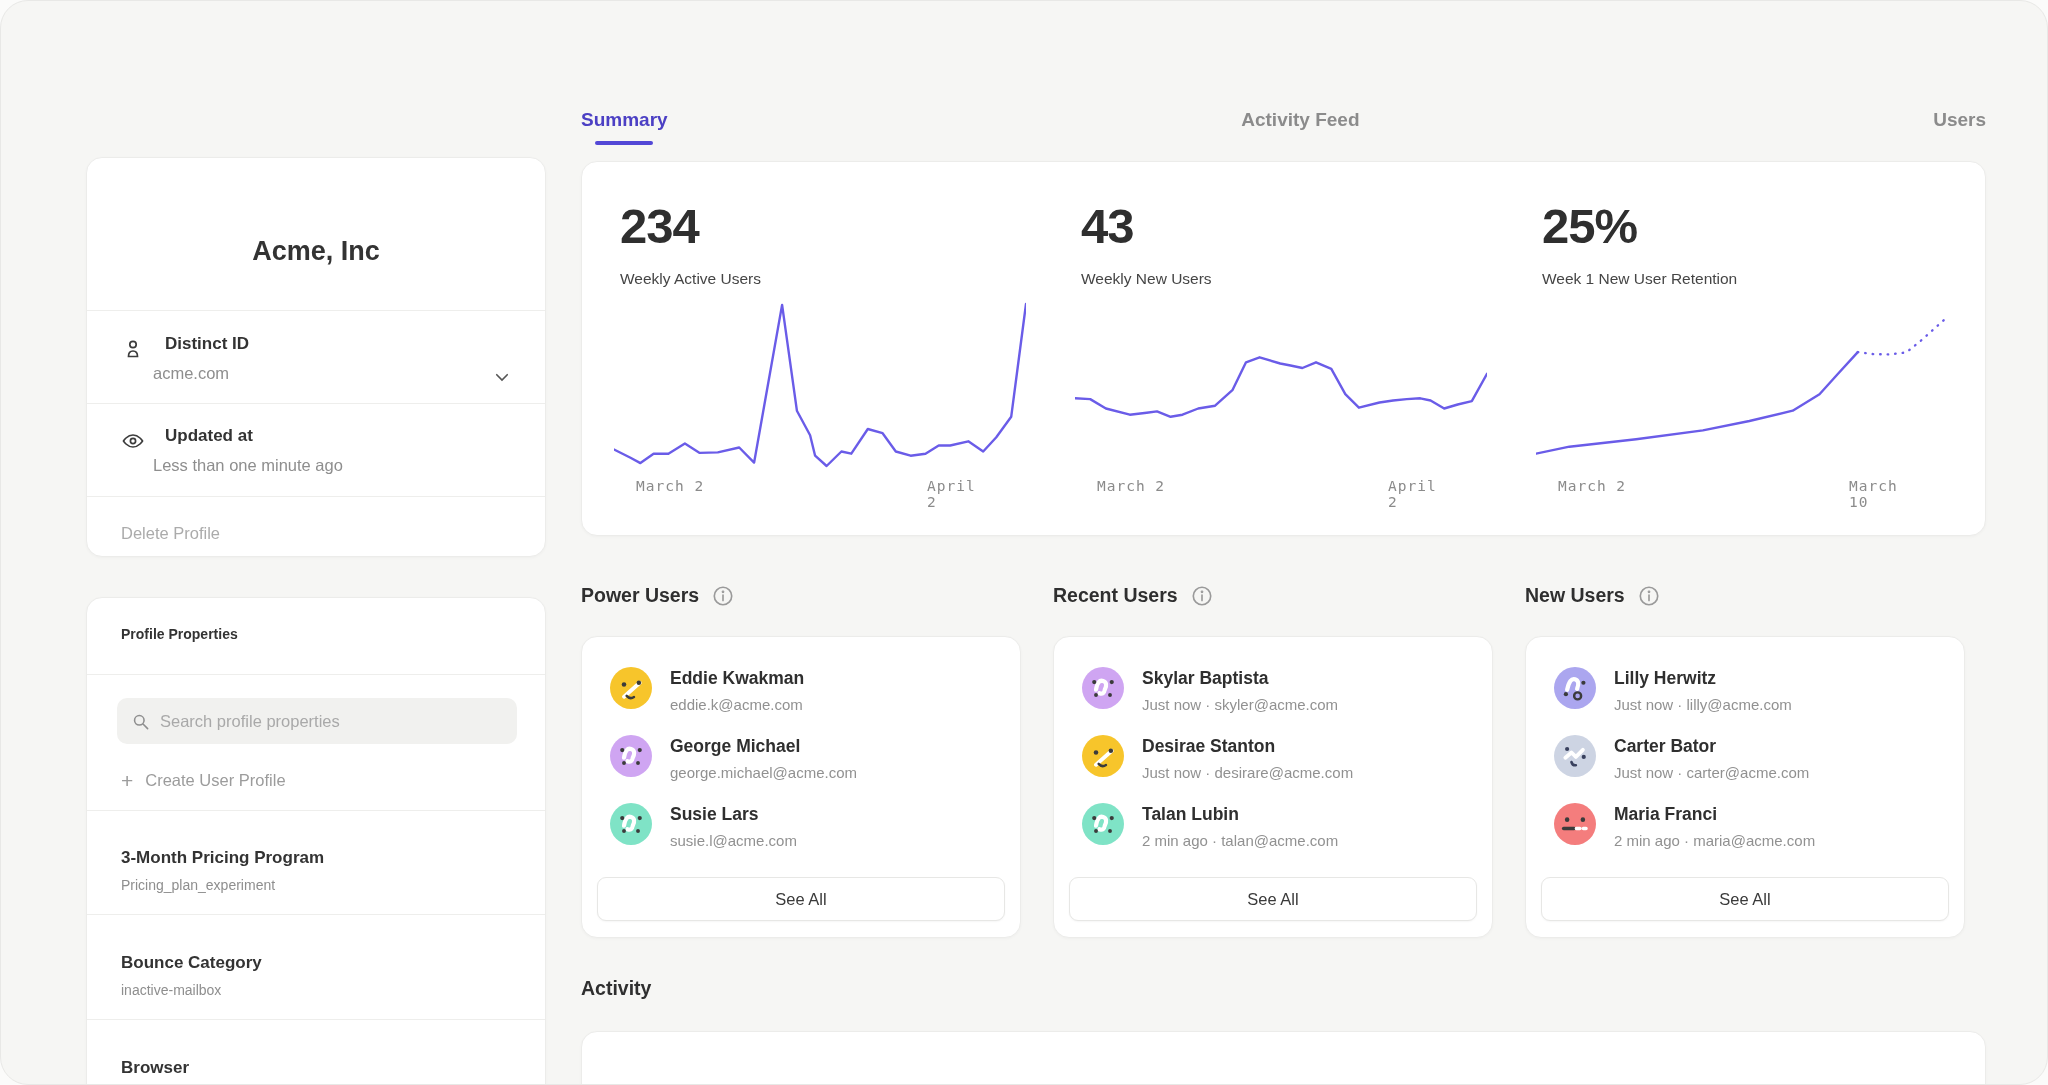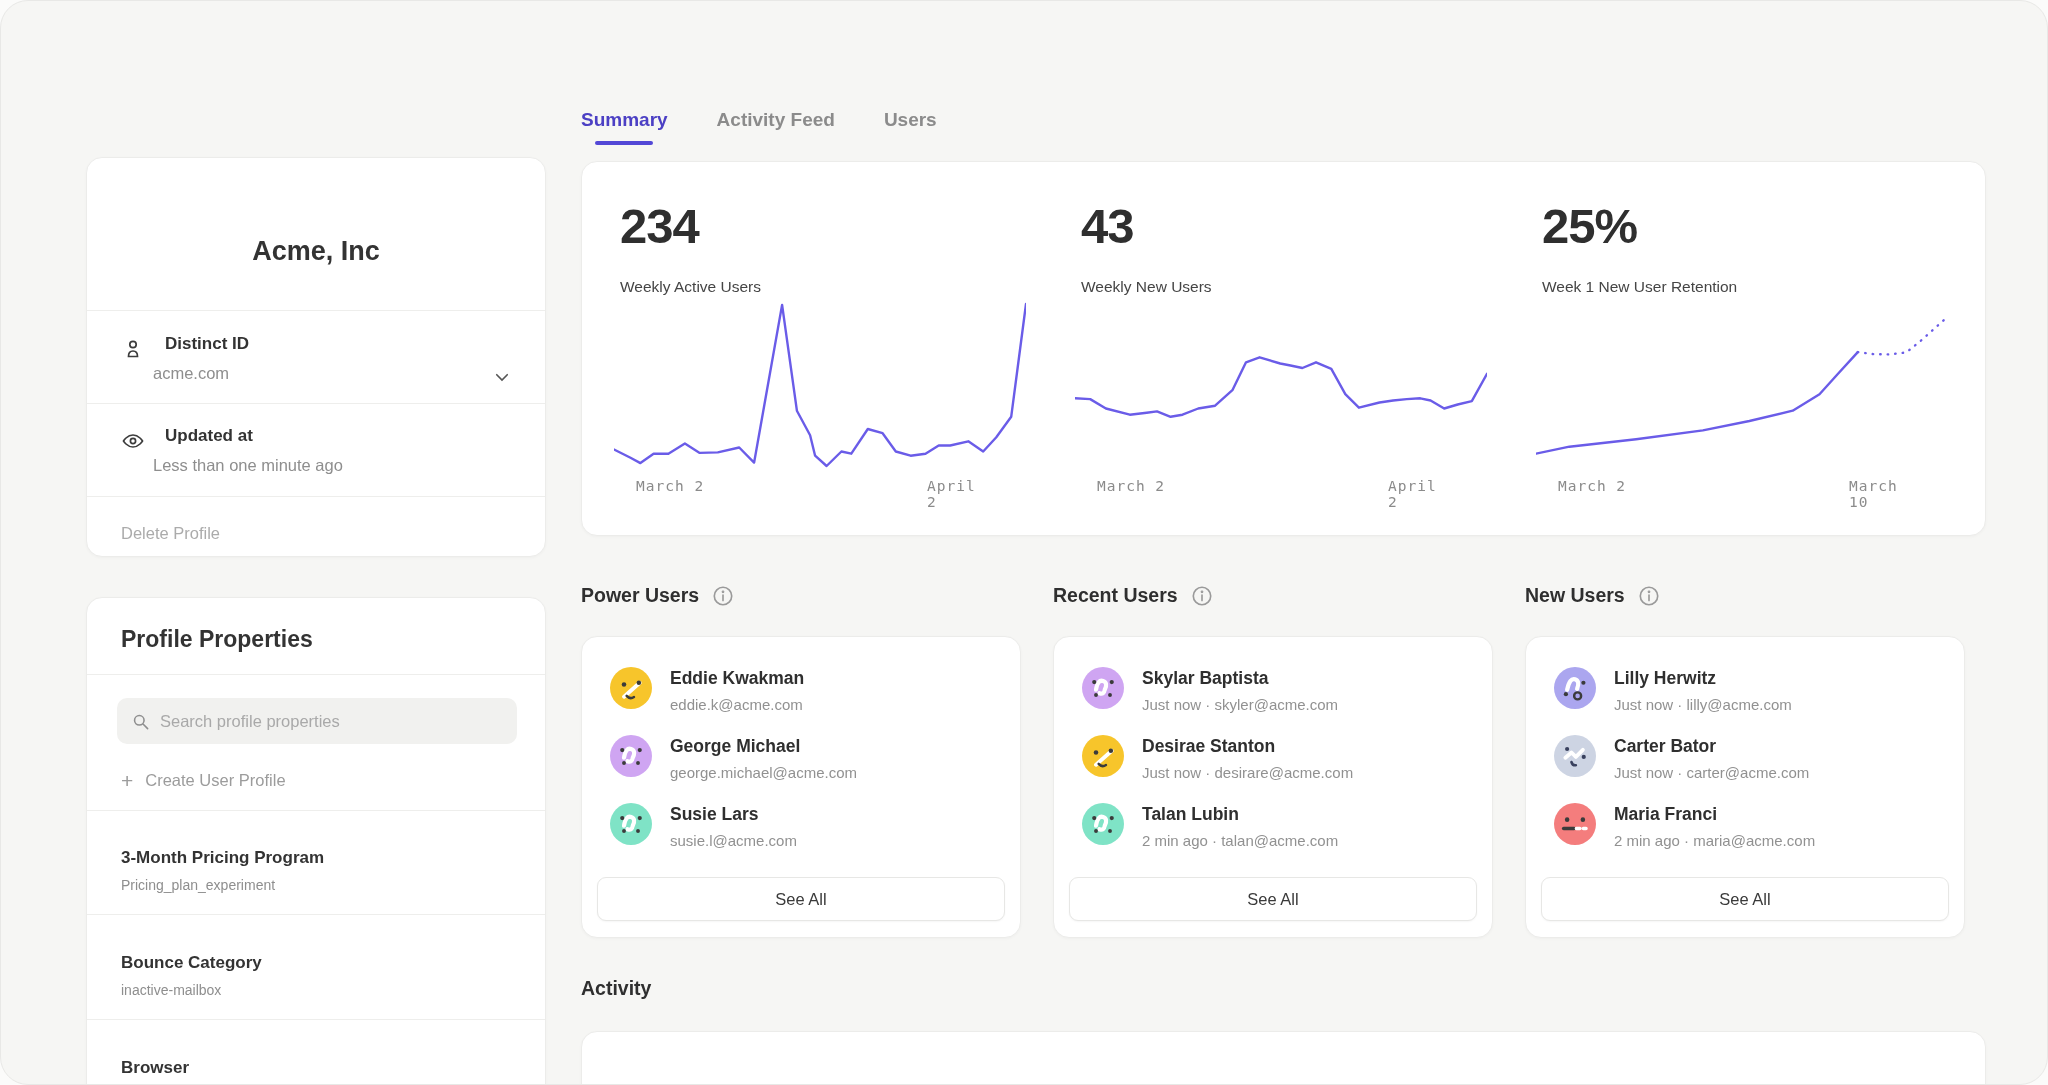--- a/index.html
+++ b/index.html
@@ -25,54 +25,54 @@
   #company-name{ position:absolute; top:78px; width:100%; text-align:center;
     font-size:27px; font-weight:bold; color:#333; }
   .side-row{ position:absolute; left:0; width:100%; padding:0 34px; }
   .side-row .icon-cell{ position:absolute; left:34px; top:3px; width:24px; height:24px; color:#3c3c3c;}
   .side-row .row-label{ margin-left:44px; font-size:17px; font-weight:bold; color:#333; }
   .side-row .row-value{ margin-left:32px; margin-top:10px; font-size:16.5px; color:#8e8e8e; }
   .chevron{ position:absolute; right:34px; top:34px; width:18px; height:18px; color:#555; cursor:pointer; }
   #delete-profile{ position:absolute; left:34px; top:366px; font-size:16.5px; color:#ababab; cursor:pointer; }
 
   #props-card{ left:85px; top:596px; width:460px; height:560px; }
-  #props-title{ position:absolute; left:34px; top:28px; font-size:23px; font-weight:bold; color:#333; }
+  #props-title{ position:absolute; left:34px; top:28px; font-size:14px; font-weight:bold; color:#333; }
   #props-head-divider{ position:absolute; top:76px; }
   #search-box{
     position:absolute; left:30px; top:100px; width:400px; height:46px;
     background:#f1f1ef; border-radius:10px; display:flex; align-items:center; padding:0 14px;
   }
   #search-box svg{ width:19px; height:19px; color:#8f8f8f; flex:none; }
   #search-input{
     border:none; outline:none; background:transparent; margin-left:10px; width:100%;
     font-size:16.5px; color:#555; font-family:"Liberation Sans", sans-serif;
   }
   #search-input::placeholder{ color:#a9a9a9; }
   #create-profile{ position:absolute; left:34px; top:172px; font-size:16.5px; color:#9c9c9c; cursor:pointer; display:flex; align-items:center; gap:12px;}
   #create-profile .plus{ font-size:21px; line-height:1; color:#9c9c9c; }
   #props-list{ position:absolute; top:212px; width:100%; }
   .prop-item{ padding:21px 34px; }
   .prop-name{ font-size:17px; font-weight:bold; color:#333;margin-top:17px; }
   .prop-value{ font-size:14px; color:#8e8e8e; margin-top:9px; }
 
   
   #tabs{ position:absolute; left:580px; top:108px; width:1405px;
-    display:flex; justify-content:flex-start; gap:49px; }
+    display:flex; justify-content:space-between; gap:49px; }
   .tab{ font-size:19px; color:#8b8b8b; font-weight:bold; position:relative;
     padding-bottom:14px; cursor:pointer; }
   .tab.active{ color:#4c40c4; }
   .tab.active::after{ content:""; position:absolute; left:50%; transform:translateX(-50%);
     bottom:0; width:58px; height:4px; border-radius:3px; background:#5348d6; }
 
   
   #stats-card{ left:580px; top:160px; width:1405px; height:375px; }
   .stat-cols{ position:absolute; inset:0; display:flex; padding:0 10px; }
   .stat-col{ width:33.333%; position:relative; padding:36px 0 0 28px; }
   .stat-number{ font-size:49px; font-weight:bold; color:#2f2f2f; letter-spacing:-1px; }
-  .stat-label{ font-size:15.5px; color:#454545; margin-top:24px; }
+  .stat-label{ font-size:15.5px; color:#454545; margin-top:16px; }
   .chart-box{ position:absolute; left:22px; top:138px; width:412px; height:168px; }
   .chart-ticks{ position:absolute; left:22px; top:316px; width:412px; height:20px;
     font-family:"DejaVu Sans Mono", monospace; font-size:14.5px; color:#8b8b8b; letter-spacing:1px; }
   .tick-left{ position:absolute; left:22px; }
   .tick-right{ position:absolute; left:84%; transform:translateX(-50%); }
 
   
   .section-head{ position:absolute; top:583px; display:flex; align-items:center; gap:13px; }
   .section-title{ font-size:19.5px; font-weight:bold; color:#2f2f2f; }
   .info-icon{ width:22px; height:22px; color:#9a9a9a; cursor:pointer; }

